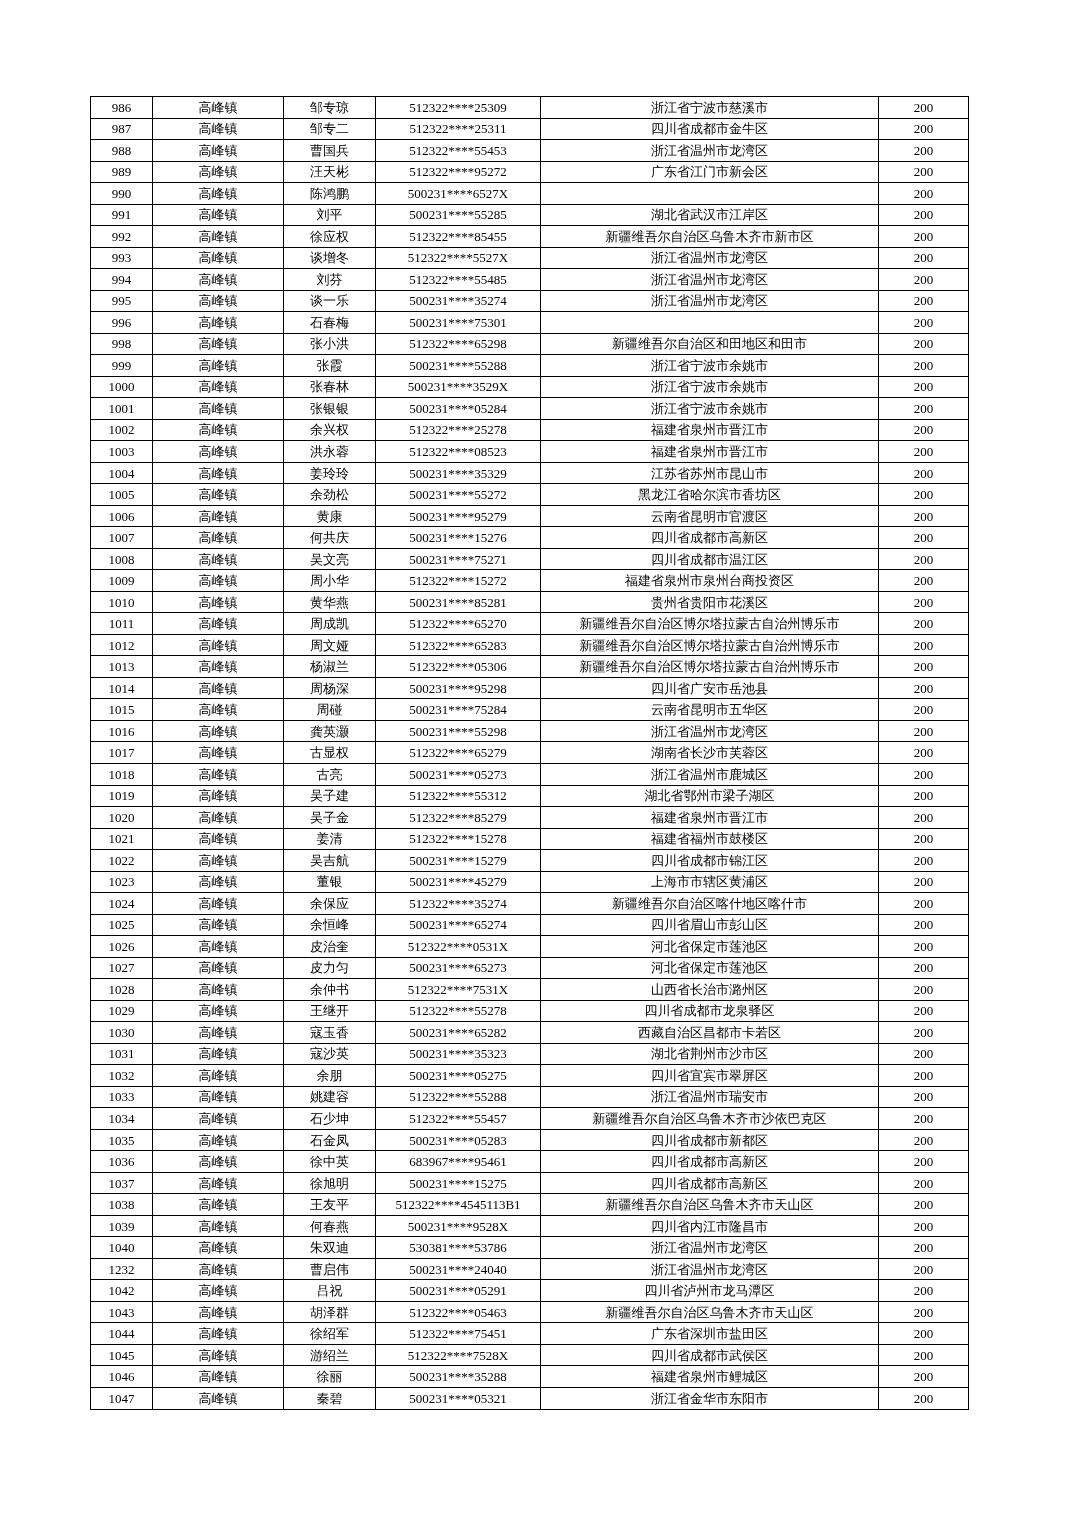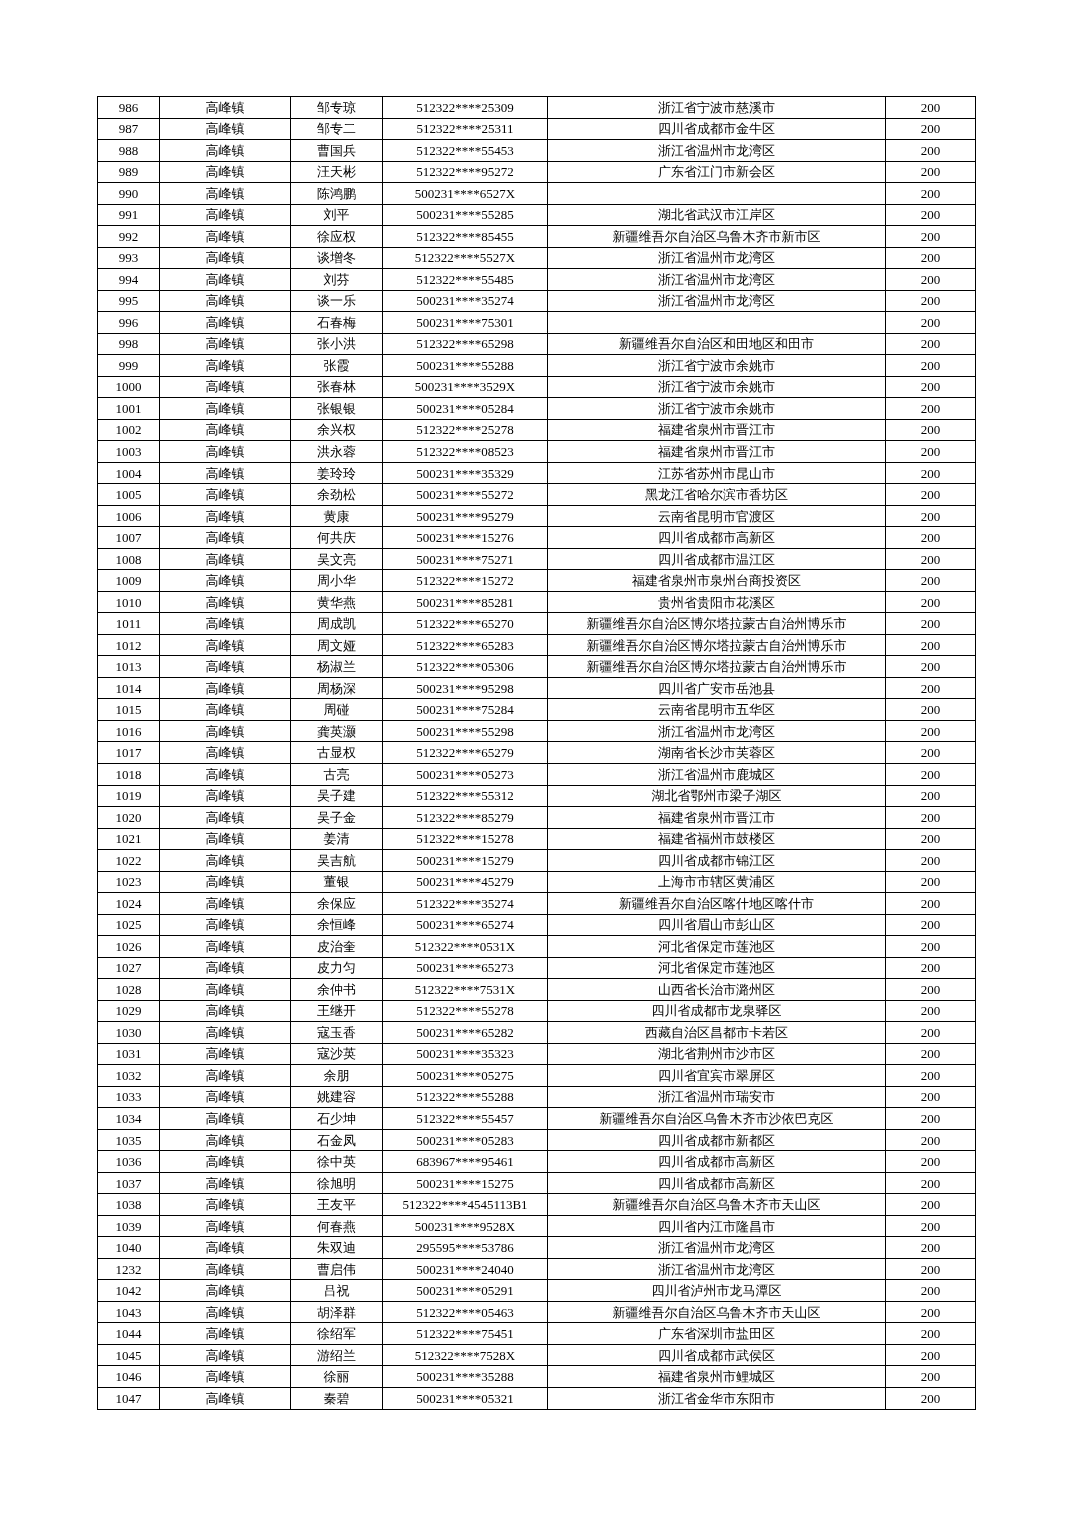--- a/index.html
+++ b/index.html
@@ -11,21 +11,21 @@
     position: relative;
     width: 1074px;
     height: 1520px;
     background: #ffffff;
     color: #000000;
     font-family: "Liberation Serif", "DejaVu Serif", serif;
     overflow: hidden;
   }
   table.records {
     position: absolute;
-    left: 97px;
+    left: 90px;
     top: 96px;
     width: 878px;
     height: 1314px;
     border-collapse: collapse;
     table-layout: fixed;
   }
   table.records td {
     border: 1px solid #000000;
     font-size: 13px;
     line-height: 1;
@@ -472,21 +472,21 @@
           <td>高峰镇</td>
           <td>何春燕</td>
           <td>500231****9528X</td>
           <td>四川省内江市隆昌市</td>
           <td>200</td>
         </tr>
         <tr>
           <td>1040</td>
           <td>高峰镇</td>
           <td>朱双迪</td>
-          <td>295595****53786</td>
+          <td>530381****53786</td>
           <td>浙江省温州市龙湾区</td>
           <td>200</td>
         </tr>
         <tr>
           <td>1232</td>
           <td>高峰镇</td>
           <td>曹启伟</td>
           <td>500231****24040</td>
           <td>浙江省温州市龙湾区</td>
           <td>200</td>

